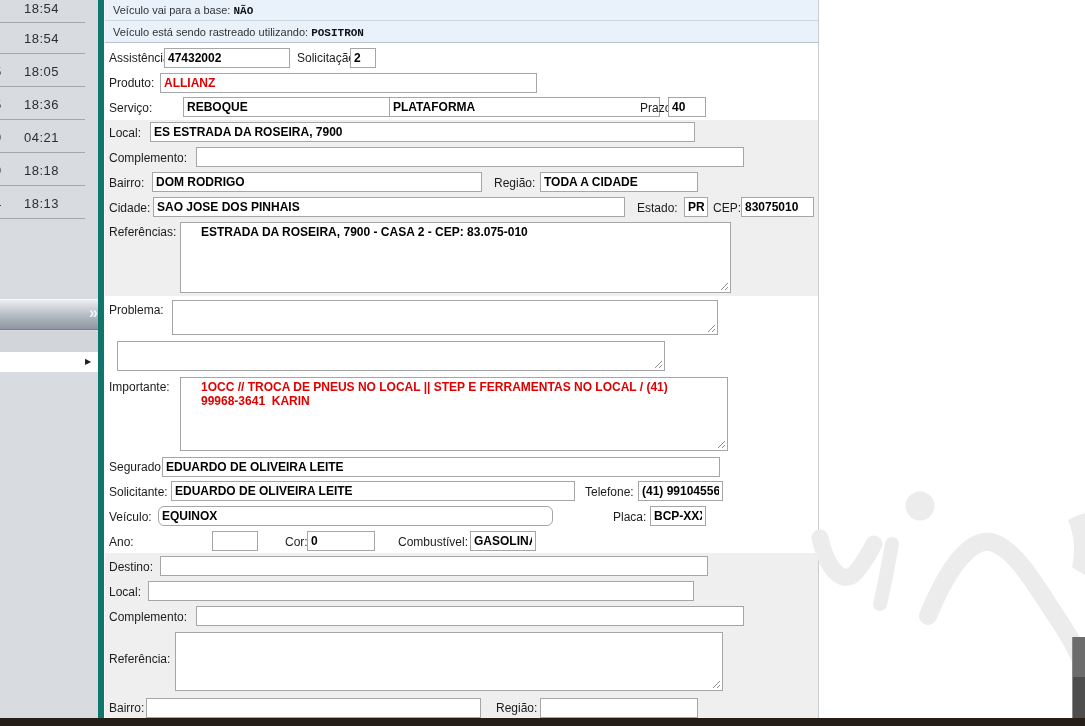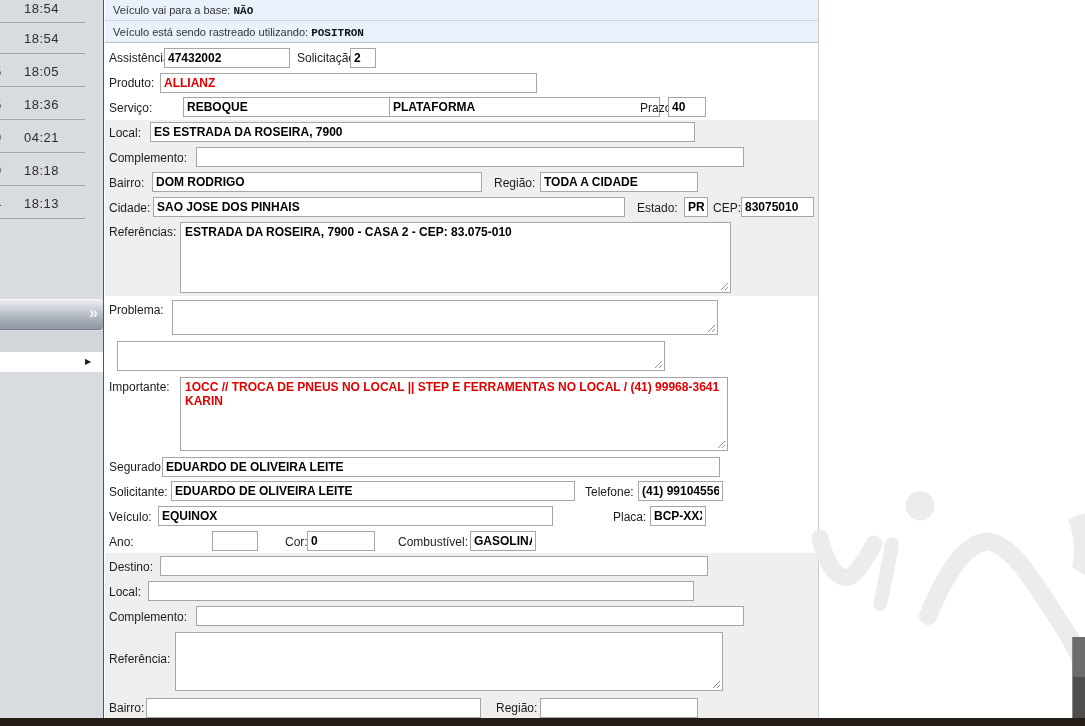--- a/index.html
+++ b/index.html
@@ -6,21 +6,21 @@
   html,body { width:1085px; height:726px; }
   body {
     position:relative;
     font-family:"Liberation Sans", sans-serif;
     background:#ffffff;
     overflow:hidden;
   }
   
   .left-panel {
     position:absolute; left:0; top:0; width:104px; height:718px;
-    background:#d8dbdf; border-right:1px solid #0f766e; overflow:hidden;
+    background:#d8dbdf; border-right:6px solid #0f766e; overflow:hidden;
   }
   .ts-row { position:absolute; left:0; width:104px; height:22px; cursor:pointer; }
   .ts-time {
     position:absolute; left:24px; top:0; font-size:13px; color:#2e2e31;
     letter-spacing:0.5px; white-space:nowrap;
   }
   .ts-frag {
     position:absolute; left:-6px; top:0; width:10px; overflow:hidden;
     font-size:13px; color:#2e2e31;
   }
@@ -63,21 +63,21 @@
     position:absolute; font-size:12px; color:#1c1c1c; white-space:nowrap;
   }
   .inp {
     position:absolute; height:20px; border:1px solid #a6a6a6; background:#fff;
     font-family:"Liberation Sans", sans-serif; font-size:12px; font-weight:600;
     color:#000; padding:0 3px; outline:none; overflow:hidden; white-space:nowrap;
   }
   .ta {
     position:absolute; border:1px solid #a6a6a6; background:#fff;
     font-family:"Liberation Sans", sans-serif; font-size:12px; font-weight:600;
-    color:#000; padding:2px 4px; resize:none; outline:none; overflow:hidden;
+    color:#000; padding:2px 20px; resize:none; outline:none; overflow:hidden;
   }
   .red { color:#e00000 !important; }
   .grip { position:absolute; pointer-events:none; }
 
   
   .watermark { position:absolute; left:810px; top:420px; }
   .corner-rect { position:absolute; left:1072px; top:637px; width:13px; height:81px; border-left:1px solid #8a8a8a; }
   .corner-rect .top { width:100%; height:40px; background:#6c6c6c; }
   .corner-rect .bot { width:100%; height:41px; background:#4e4e4e; }
   .bottom-bar { position:absolute; left:0; top:718px; width:1085px; height:8px; background:#241d18; }
@@ -197,21 +197,21 @@
 
 <span class="lbl" style="left:109px;top:460px">Segurado:</span>
 <input class="inp" style="left: 162px; top: 457px; width: 558px;" value="EDUARDO DE OLIVEIRA LEITE">
 
 <span class="lbl" style="left:109px;top:485px">Solicitante:</span>
 <input class="inp" style="left: 171px; top: 481px; width: 404px;" value="EDUARDO DE OLIVEIRA LEITE">
 <span class="lbl" style="left:585px;top:485px">Telefone:</span>
 <input class="inp" style="left: 638px; top: 481px; width: 85px;" value="(41) 991045567">
 
 <span class="lbl" style="left:109px;top:510px">Veículo:</span>
-<input class="inp" style="left: 158px; top: 506px; width: 395px;" value="EQUINOX">
+<input class="inp" style="left: 158px; top: 506px; width: 395px; border-radius: 6px;" value="EQUINOX">
 <span class="lbl" style="left:613px;top:510px">Placa:</span>
 <input class="inp" style="left: 650px; top: 506px; width: 56px;" value="BCP-XXXX">
 
 <span class="lbl" style="left:109px;top:535px">Ano:</span>
 <input class="inp" style="left: 212px; top: 531px; width: 46px;" value="">
 <span class="lbl" style="left:285px;top:535px">Cor:</span>
 <input class="inp" style="left: 307px; top: 531px; width: 68px;" value="0">
 <span class="lbl" style="left:398px;top:535px">Combustível:</span>
 <input class="inp" style="left: 470px; top: 531px; width: 66px;" value="GASOLINA">
 

